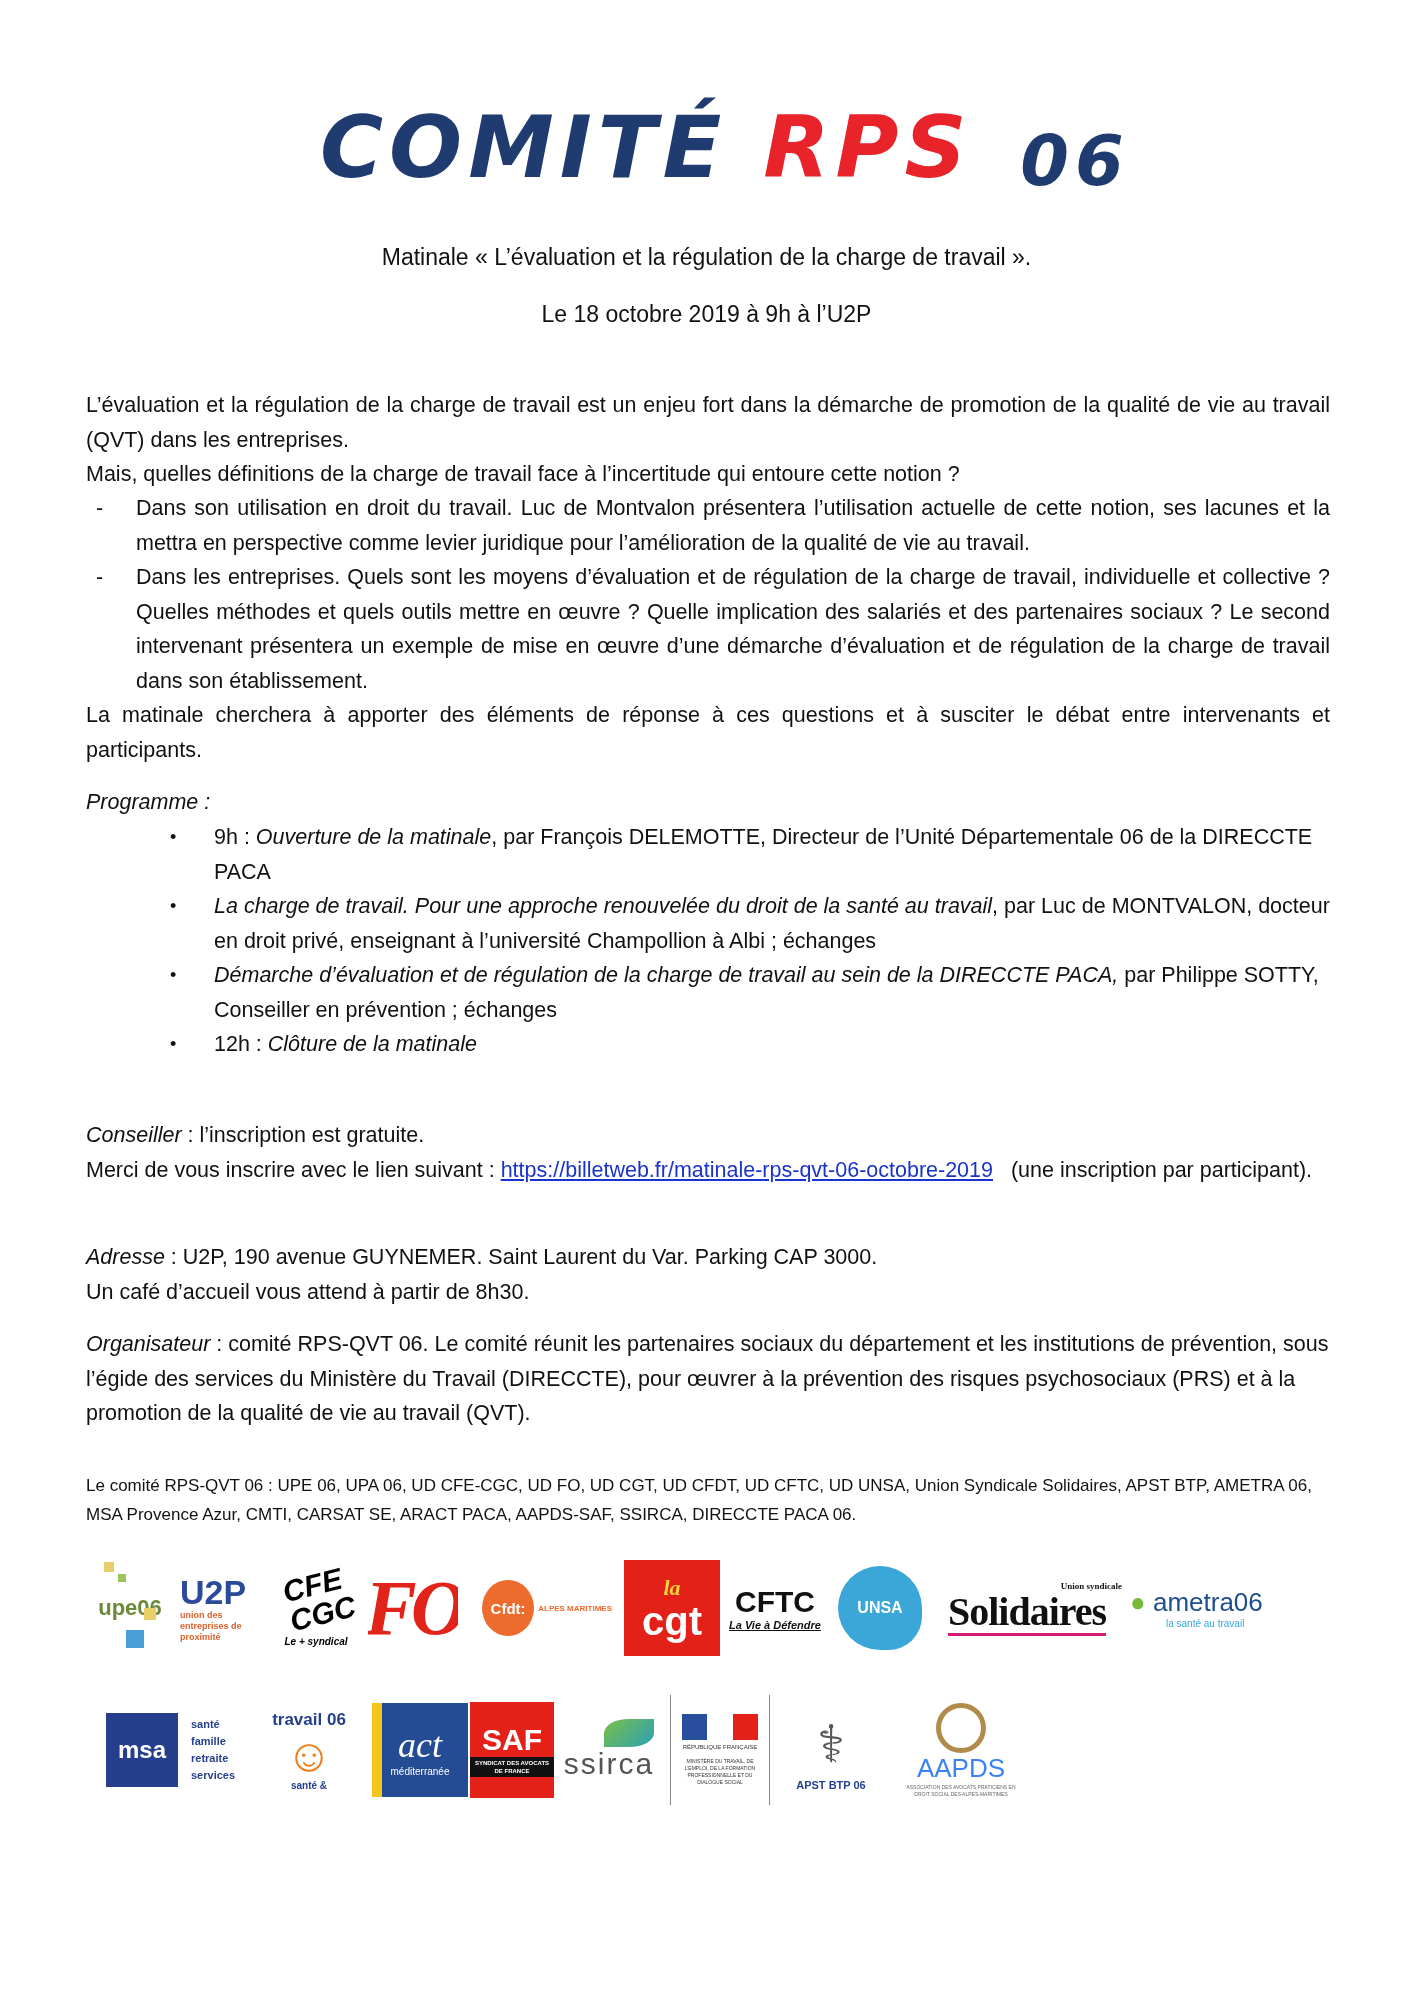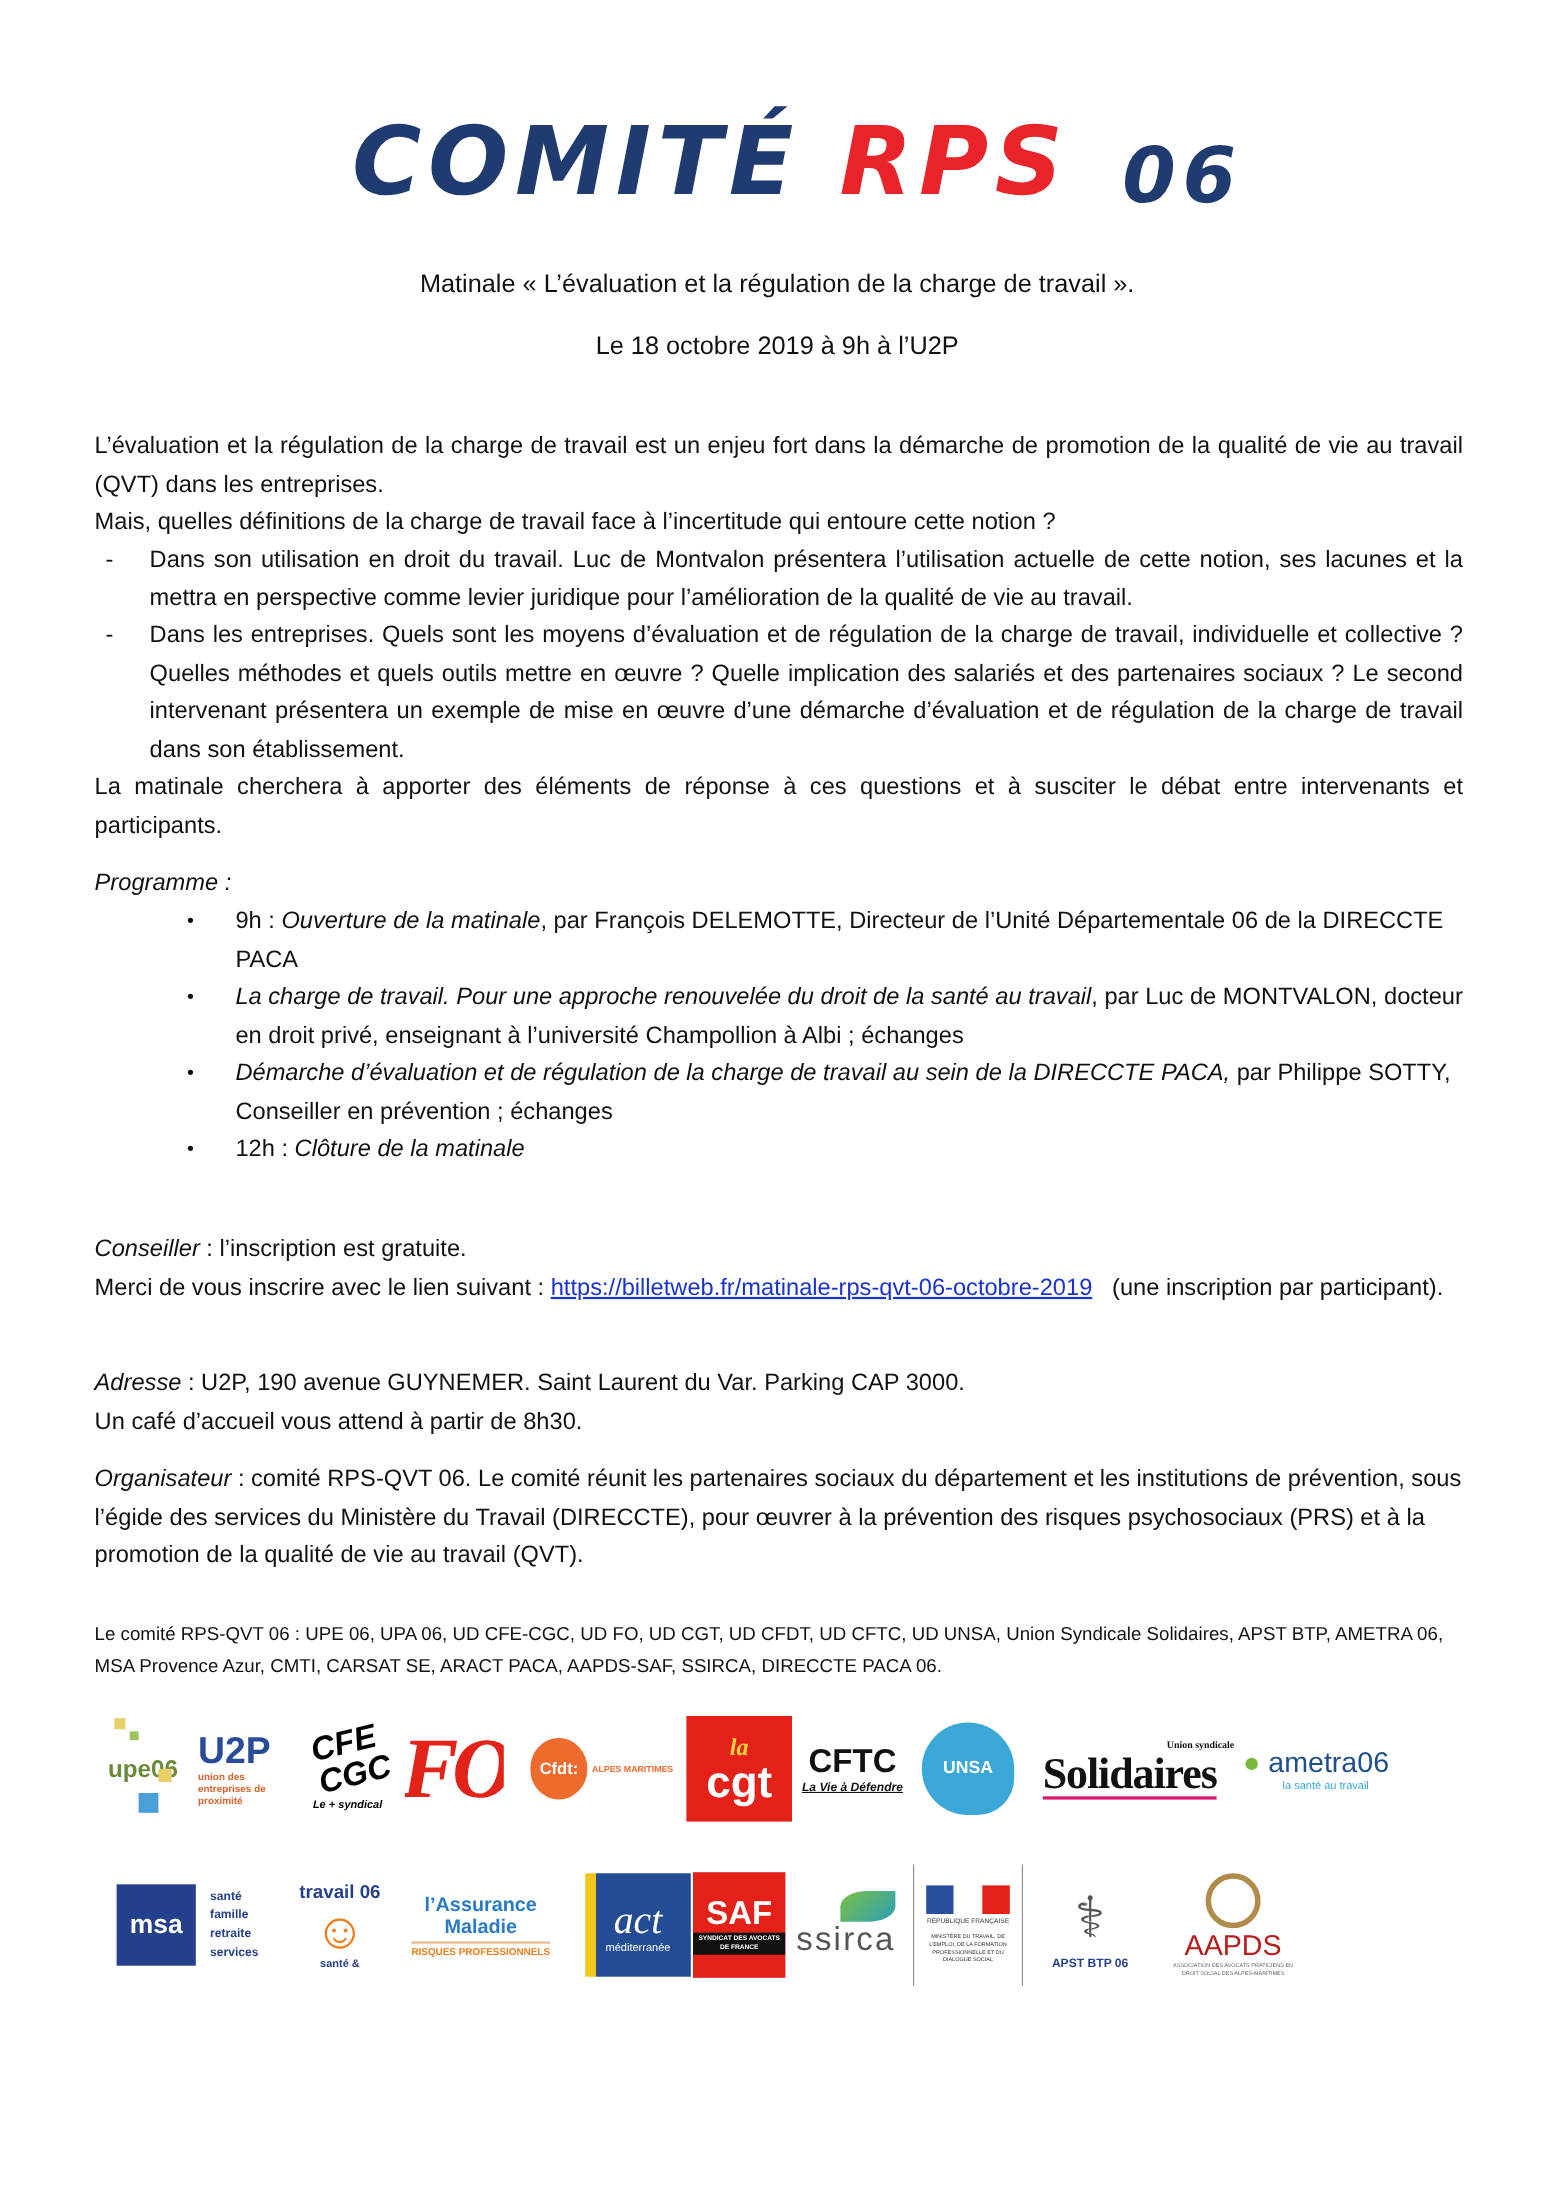--- a/index.html
+++ b/index.html
@@ -154,24 +154,20 @@
       <span style="font-size:24px;color:#fff;">msa</span>
     </div>
     <div class="lg" style="width:70px;height:74px;margin-left:8px;">
       <span style="font-size:11px;color:#263f8c;white-space:normal;line-height:17px;width:60px;">santé famille retraite services</span>
     </div>
     <div class="lg" style="width:86px;height:100px;flex-direction:column;margin-left:10px;">
       <span style="font-size:17px;color:#263f8c;">travail 06</span>
       <span style="font-size:46px;color:#ef7d1a;line-height:50px;">☺</span>
       <span style="font-size:10px;color:#263f8c;">santé &amp;</span>
     </div>
-    <div class="lg" style="width:150px;height:100px;flex-direction:column;margin-left:10px;">
-      <span style="font-size:18px;color:#2a7bc4;white-space:normal;width:140px;text-align:center;line-height:20px;">l’Assurance Maladie</span>
-      <span style="font-size:9px;color:#ef7d1a;border-top:2px solid #e9b48a;margin-top:4px;padding-top:2px;">RISQUES PROFESSIONNELS</span>
-    </div>
     <div class="lg" style="width:96px;height:94px;flex-direction:column;margin-left:20px;background:linear-gradient(90deg,#f4c51a 0 10%,#234c94 10% 100%);">
       <span style="font-size:36px;color:#fff;font-style:italic;font-family:'Liberation Serif',serif;font-weight:normal;">act</span>
       <span style="font-size:10px;color:#fff;font-weight:normal;">méditerranée</span>
     </div>
     <div class="lg" style="width:84px;height:96px;flex-direction:column;background:#e32119;margin-left:2px;">
       <span style="font-size:30px;color:#fff;">SAF</span>
       <span style="font-size:6px;color:#fff;background:#111;width:100%;text-align:center;white-space:normal;line-height:8px;padding:2px 0;">SYNDICAT DES AVOCATS DE FRANCE</span>
     </div>
     <div class="lg" style="width:110px;height:90px;flex-direction:column;margin-left:0;">
       <span style="width:50px;height:28px;border-radius:50% 0 50% 0;background:linear-gradient(135deg,#7cc045,#2aa0b8);margin-left:40px;"></span>
@@ -185,18 +181,18 @@
         </span>
       <span style="font-size:6px;color:#333;margin-top:4px;font-weight:normal;">RÉPUBLIQUE FRANÇAISE</span>
       <span style="font-size:5px;color:#333;white-space:normal;text-align:center;width:90px;line-height:7px;margin-top:8px;font-weight:normal;">MINISTÈRE DU TRAVAIL, DE L’EMPLOI, DE LA FORMATION PROFESSIONNELLE ET DU DIALOGUE SOCIAL</span>
     </div>
     <div class="lg" style="width:90px;height:110px;flex-direction:column;margin-left:16px;">
       <span style="font-size:52px;color:#555;line-height:70px;font-weight:normal;">⚕</span>
       <span style="font-size:11px;color:#263f8c;">APST BTP 06</span>
     </div>
     <div class="lg" style="width:130px;height:110px;flex-direction:column;margin-left:20px;">
       <span style="display:inline-block;width:40px;height:40px;border:5px solid #b08b4a;border-radius:50%;"></span>
-      <span style="font-size:26px;color:#b91c1c;font-weight:normal;">AAPDS</span>
+      <span style="font-size:26px;color:#3b82f6;font-weight:normal;">AAPDS</span>
       <span style="font-size:5px;color:#666;white-space:normal;text-align:center;width:120px;line-height:7px;font-weight:normal;">ASSOCIATION DES AVOCATS PRATICIENS EN DROIT SOCIAL DES ALPES-MARITIMES</span>
     </div>
   </div>
 
 </div>
 
 </body></html>

